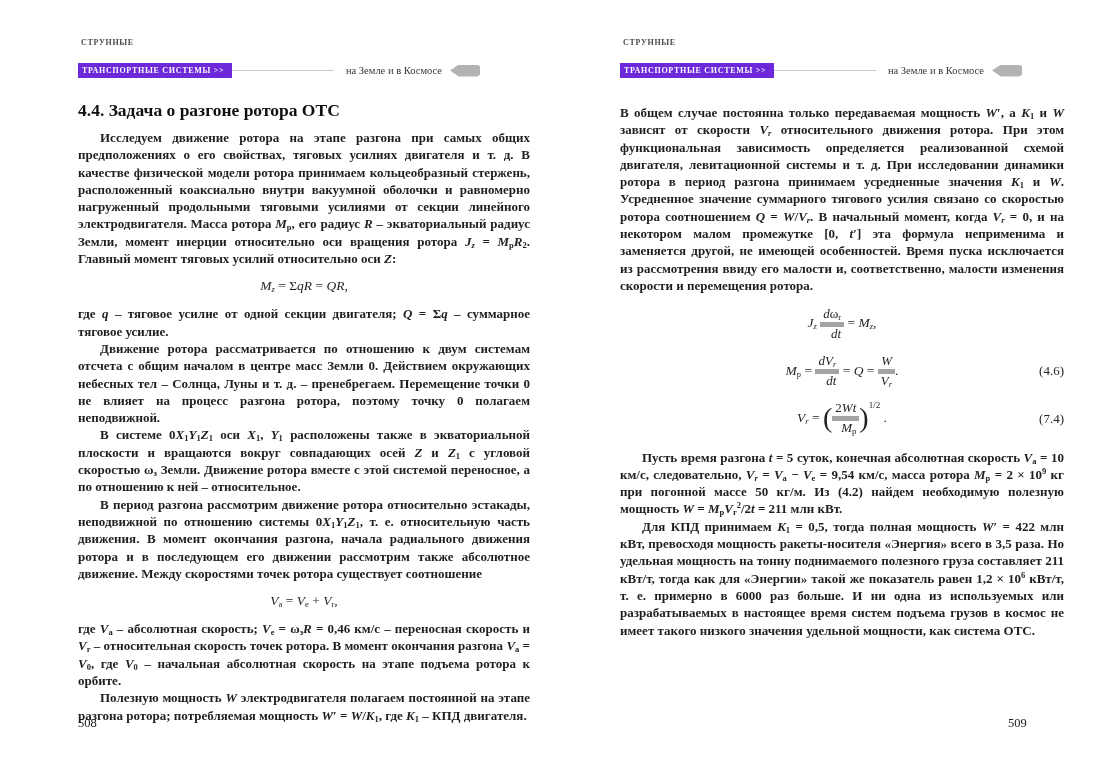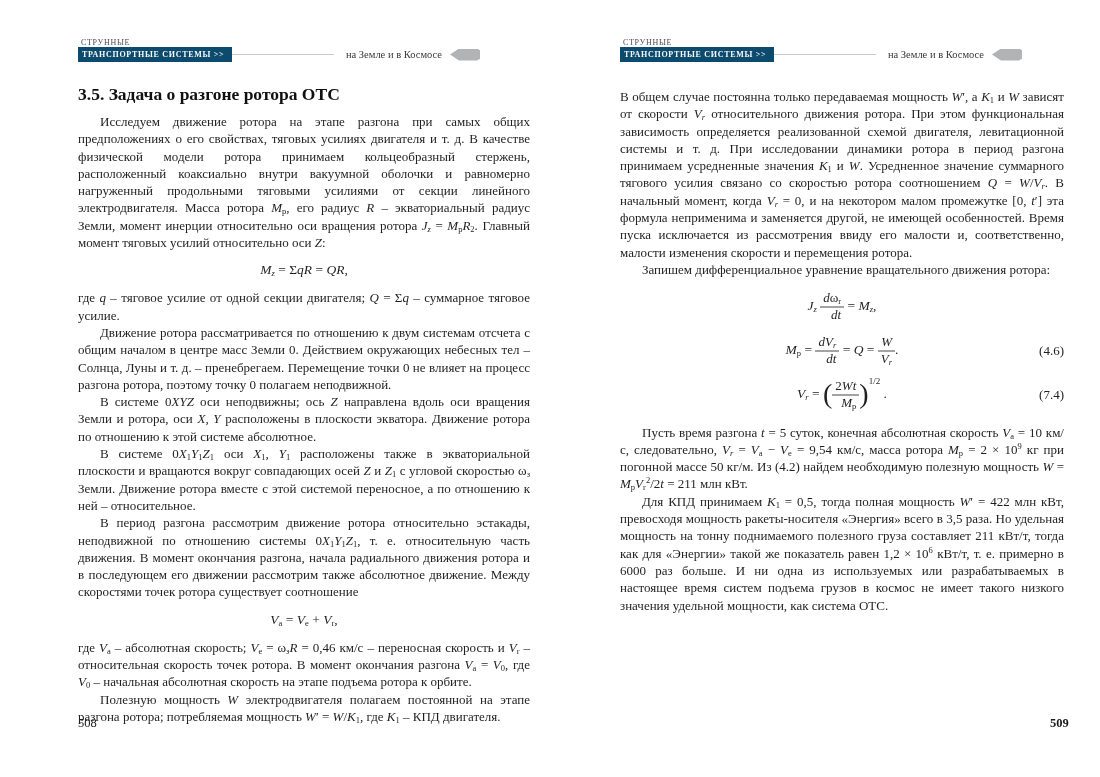--- a/index.html
+++ b/index.html
@@ -8,94 +8,92 @@
     background:#ffffff;
     font-family:"Liberation Serif","DejaVu Serif",serif;
     color:#1f1f1f;
   }
   .page{position:absolute;top:38px;}
   .page-left{left:78px;width:452px;}
   .page-right{left:620px;width:444px;}
 
   
   .ph{width:402px;}
-  .series-top{font-size:8px;font-weight:normal;letter-spacing:.7px;color:#4a4a4e;padding-left:3px;margin-bottom:0;}
+  .series-top{font-size:8px;font-weight:bold;letter-spacing:.7px;color:#4a4a4e;padding-left:3px;margin-bottom:16px;}
   .series-row{display:flex;align-items:center;}
-  .series-box{background:#0c4a6e;color:#fbfbfb;font-size:8px;font-weight:bold;letter-spacing:.7px;padding:3px 8px 3px 4px;white-space:nowrap;}
+  .series-box{background:#6d28d9;color:#fbfbfb;font-size:8px;font-weight:bold;letter-spacing:.7px;padding:3px 8px 3px 4px;white-space:nowrap;}
   .series-rule{flex:1;height:1px;background:#c8c9ca;}
   .series-sub{font-size:10.5px;color:#38383a;padding:0 8px 0 12px;white-space:nowrap;}
   .series-arrow{width:30px;height:12px;background:#b1b3b5;
     clip-path:polygon(0 50%,30% 0,90% 0,100% 15%,100% 85%,90% 100%,30% 100%);}
 
   h1.title{font-size:17.5px;line-height:20px;margin:22px 0 9px 0;font-weight:bold;color:#101010;}
   .content-right{margin-top:26px;}
 
-  p{margin:0;font-size:13px;line-height:17.3px;text-align:justify;}
+  p{margin:0;font-size:13px;line-height:17.3px;text-align:justify;font-weight:bold;}
   p.indent{text-indent:22px;}
 
   sub{font-size:8.5px;vertical-align:-2px;line-height:0;}
   sup{font-size:8.5px;vertical-align:5px;line-height:0;}
 
   .formula{position:relative;text-align:center;font-size:13.5px;margin:9px 0;line-height:20px;font-family:Liberation Serif, serif;}
   .formula-tall{margin:13px 0;line-height:22px;}
   .eqno{position:absolute;right:0;top:50%;transform:translateY(-50%);font-size:13px;font-style:normal;}
 
   .frac{display:inline-block;vertical-align:middle;text-align:right;line-height:1.12;}
   .frac .num,.frac .den{display:block;padding:0 3px;font-size:13px;}
-  .frac .den{border-top:2px solid #a3a3a3;}
+  .frac .den{border-top:5px solid #a3a3a3;}
 
   .lparen,.rparen{font-size:28px;font-weight:400;vertical-align:middle;position:relative;top:-1px;}
   .pw{font-size:9px;vertical-align:14px;margin-top:8px;}
 
   .page-number{position:absolute;top:716px;font-size:12.5px;color:#1c1c1c;}
   .pn-left{left:78px;font-family:Liberation Serif, serif;}
-  .pn-right{left:1050px;font-weight:bold;}
+  .pn-right{left:1008px;}
 </style>
 </head>
 <body>
 
 <div class="page page-left">
   <div class="ph">
     <div class="series-top">СТРУННЫЕ</div>
     <div class="series-row">
       <span class="series-box">ТРАНСПОРТНЫЕ СИСТЕМЫ  &gt;&gt;</span>
       <span class="series-rule"></span>
       <span class="series-sub">на Земле и в Космосе</span>
       <span class="series-arrow"></span>
     </div>
   </div>
 
-  <h1 class="title">3.5. Задача о разгоне ротора ОТС</h1>
+  <h1 class="title">4.4. Задача о разгоне ротора ОТС</h1>
 
   <p class="indent">Исследуем движение ротора на этапе разгона при самых общих предположениях о его свойствах, тяговых усилиях двигателя и т. д. В качестве физической модели ротора принимаем кольцеобразный стержень, расположенный коаксиально внутри вакуумной оболочки и равномерно нагруженный продольными тяговыми усилиями от секции линейного электродвигателя. Масса ротора <i>M</i><sub>р</sub>, его радиус <i>R</i> – экваториальный радиус Земли, момент инерции относительно оси вращения ротора <i>J<sub>z</sub></i> = <i>M</i><sub>р</sub><i>R</i><sub>2</sub>. Главный момент тяговых усилий относительно оси <i>Z</i>:</p>
   <div class="formula"><i>M<sub>z</sub></i> = Σ<i>qR</i> = <i>QR</i>,</div>
   <p>где <i>q</i> – тяговое усилие от одной секции двигателя; <i>Q</i> = Σ<i>q</i> – суммарное тяговое усилие.</p>
   <p class="indent">Движение ротора рассматривается по отношению к двум системам отсчета с общим началом в центре масс Земли 0. Действием окружающих небесных тел – Солнца, Луны и т. д. – пренебрегаем. Перемещение точки 0 не влияет на процесс разгона ротора, поэтому точку 0 полагаем неподвижной.</p>
-  <p class="indent">В системе 0<i>XYZ</i> оси неподвижны; ось <i>Z</i> направлена вдоль оси вращения Земли и ротора, оси <i>X</i>, <i>Y</i> расположены в плоскости экватора. Движение ротора по отношению к этой системе абсолютное.</p>
   <p class="indent">В системе 0<i>X</i><sub>1</sub><i>Y</i><sub>1</sub><i>Z</i><sub>1</sub> оси <i>X</i><sub>1</sub>, <i>Y</i><sub>1</sub> расположены также в экваториальной плоскости и вращаются вокруг совпадающих осей <i>Z</i> и <i>Z</i><sub>1</sub> с угловой скоростью ω<sub>з</sub> Земли. Движение ротора вместе с этой системой переносное, а по отношению к ней – относительное.</p>
   <p class="indent">В период разгона рассмотрим движение ротора относительно эстакады, неподвижной по отношению системы 0<i>X</i><sub>1</sub><i>Y</i><sub>1</sub><i>Z</i><sub>1</sub>, т. е. относительную часть движения. В момент окончания разгона, начала радиального движения ротора и в последующем его движении рассмотрим также абсолютное движение. Между скоростями точек ротора существует соотношение</p>
   <div class="formula"><i>V</i><sub>a</sub> = <i>V</i><sub>e</sub> + <i>V</i><sub>r</sub>,</div>
   <p>где <i>V</i><sub>a</sub> – абсолютная скорость; <i>V</i><sub>e</sub> = ω<sub>з</sub><i>R</i> = 0,46 км/с – переносная скорость и <i>V</i><sub>r</sub> – относительная скорость точек ротора. В момент окончания разгона <i>V</i><sub>a</sub> = <i>V</i><sub>0</sub>, где <i>V</i><sub>0</sub> – начальная абсолютная скорость на этапе подъема ротора к орбите.</p>
   <p class="indent">Полезную мощность <i>W</i> электродвигателя полагаем постоянной на этапе разгона ротора; потребляемая мощность <i>W</i>′ = <i>W</i>/<i>K</i><sub>1</sub>, где <i>K</i><sub>1</sub> – КПД двигателя.</p>
 </div>
 
 <div class="page page-right">
   <div class="ph">
     <div class="series-top">СТРУННЫЕ</div>
     <div class="series-row">
       <span class="series-box">ТРАНСПОРТНЫЕ СИСТЕМЫ  &gt;&gt;</span>
       <span class="series-rule"></span>
       <span class="series-sub">на Земле и в Космосе</span>
       <span class="series-arrow"></span>
     </div>
   </div>
 
   <div class="content-right">
     <p>В общем случае постоянна только передаваемая мощность <i>W</i>′, а <i>K</i><sub>1</sub> и <i>W</i> зависят от скорости <i>V<sub>r</sub></i> относительного движения ротора. При этом функциональная зависимость определяется реализованной схемой двигателя, левитационной системы и т. д. При исследовании динамики ротора в период разгона принимаем усредненные значения <i>K</i><sub>1</sub> и <i>W</i>. Усредненное значение суммарного тягового усилия связано со скоростью ротора соотношением <i>Q</i> = <i>W</i>/<i>V<sub>r</sub></i>. В начальный момент, когда <i>V<sub>r</sub></i> = 0, и на некотором малом промежутке [0, <i>t</i>′] эта формула неприменима и заменяется другой, не имеющей особенностей. Время пуска исключается из рассмотрения ввиду его малости и, соответственно, малости изменения скорости и перемещения ротора.</p>
-    <p class="indent">Запишем дифференциальное уравнение вращательного движения ротора:</p>
     <div class="formula formula-tall"><i>J<sub>z</sub></i> <span class="frac"><span class="num"><i>d</i>ω<sub>r</sub></span><span class="den"><i>dt</i></span></span> = <i>M<sub>z</sub></i>,</div>
     <div class="formula formula-tall">
       <span><i>M</i><sub>р</sub> = <span class="frac"><span class="num"><i>dV<sub>r</sub></i></span><span class="den"><i>dt</i></span></span> = <i>Q</i> = <span class="frac"><span class="num"><i>W</i></span><span class="den"><i>V<sub>r</sub></i></span></span>.</span>
       <span class="eqno">(4.6)</span>
     </div>
     <div class="formula formula-tall">
       <span><i>V<sub>r</sub></i> = <span class="lparen">(</span><span class="frac"><span class="num">2<i>Wt</i></span><span class="den"><i>M</i><sub>р</sub></span></span><span class="rparen">)</span><sup class="pw">1/2</sup> .</span>
       <span class="eqno">(7.4)</span>
     </div>
     <p class="indent">Пусть время разгона <i>t</i> = 5 суток, конечная абсолютная скорость <i>V</i><sub>a</sub> = 10 км/с, следовательно, <i>V<sub>r</sub></i> = <i>V</i><sub>a</sub> − <i>V</i><sub>e</sub> = 9,54 км/с, масса ротора <i>M</i><sub>р</sub> = 2 × 10<sup>9</sup> кг при погонной массе 50 кг/м. Из (4.2) найдем необходимую полезную мощность <i>W</i> = <i>M</i><sub>р</sub><i>V</i><sub>r</sub><sup>2</sup>/2<i>t</i> = 211 млн кВт.</p>

